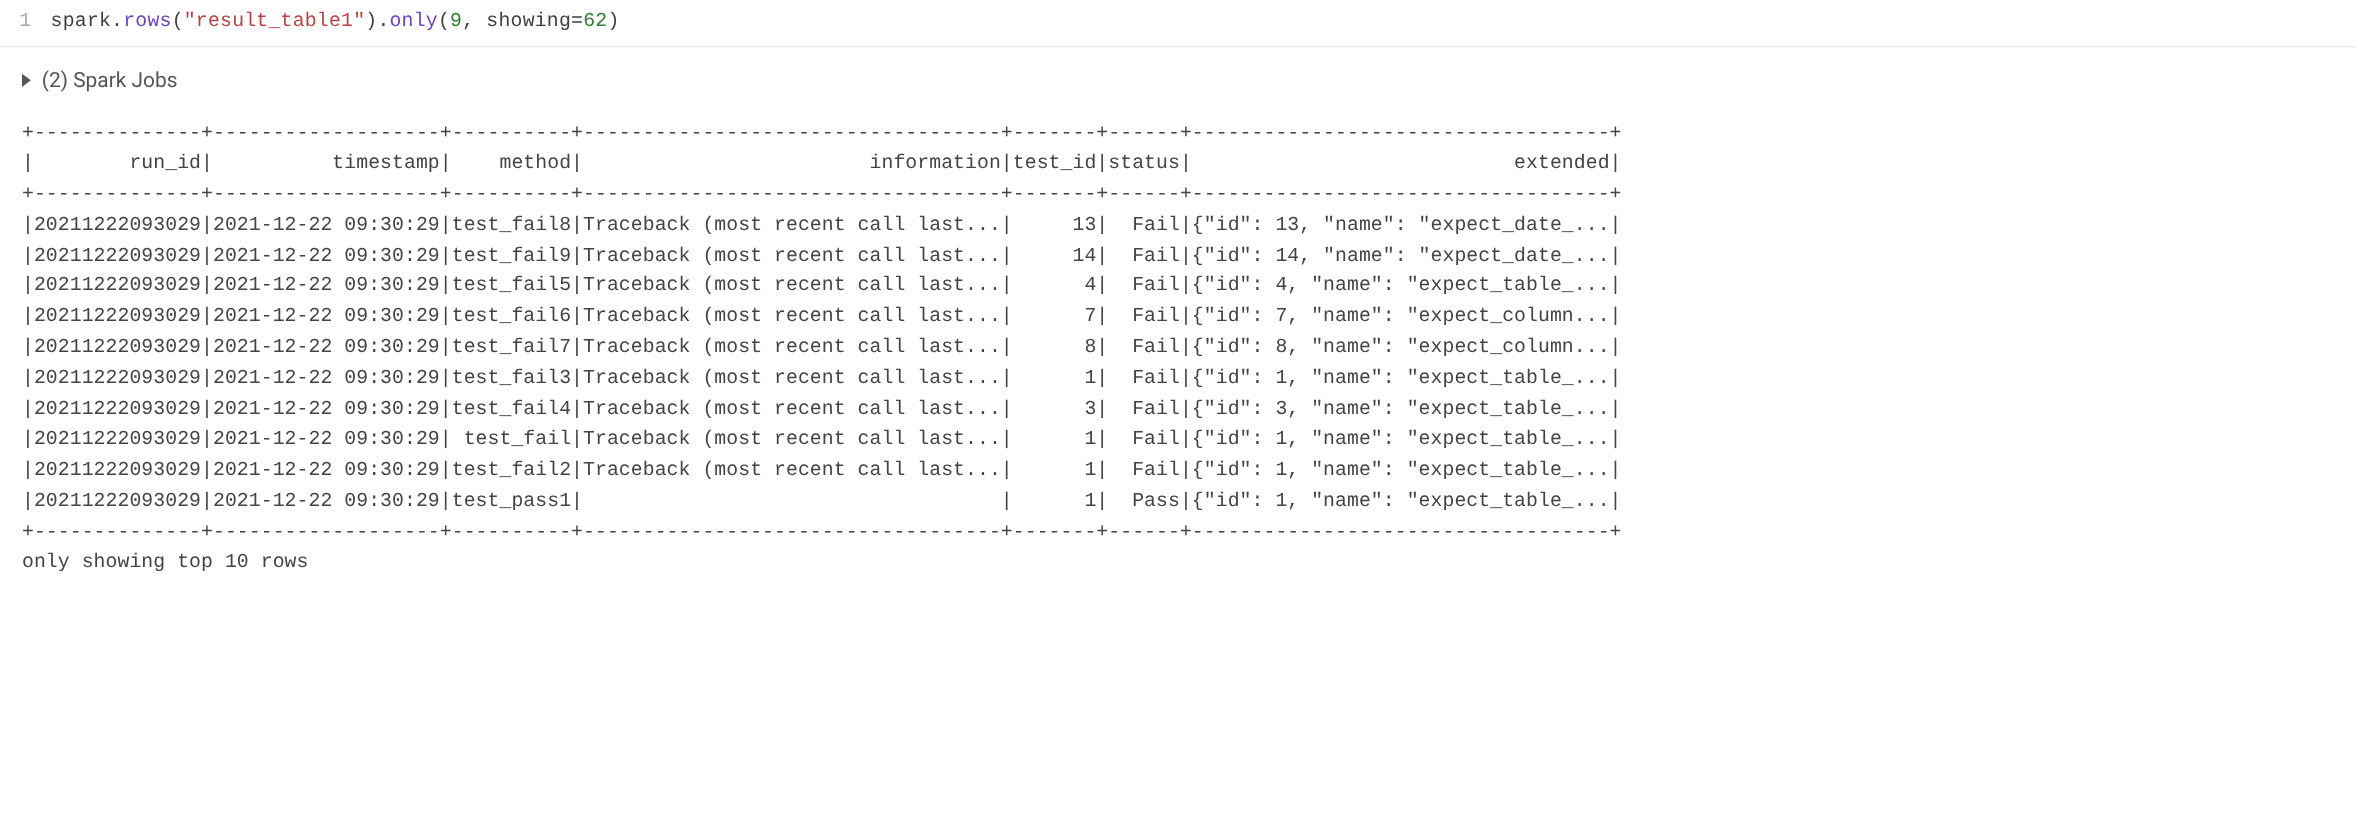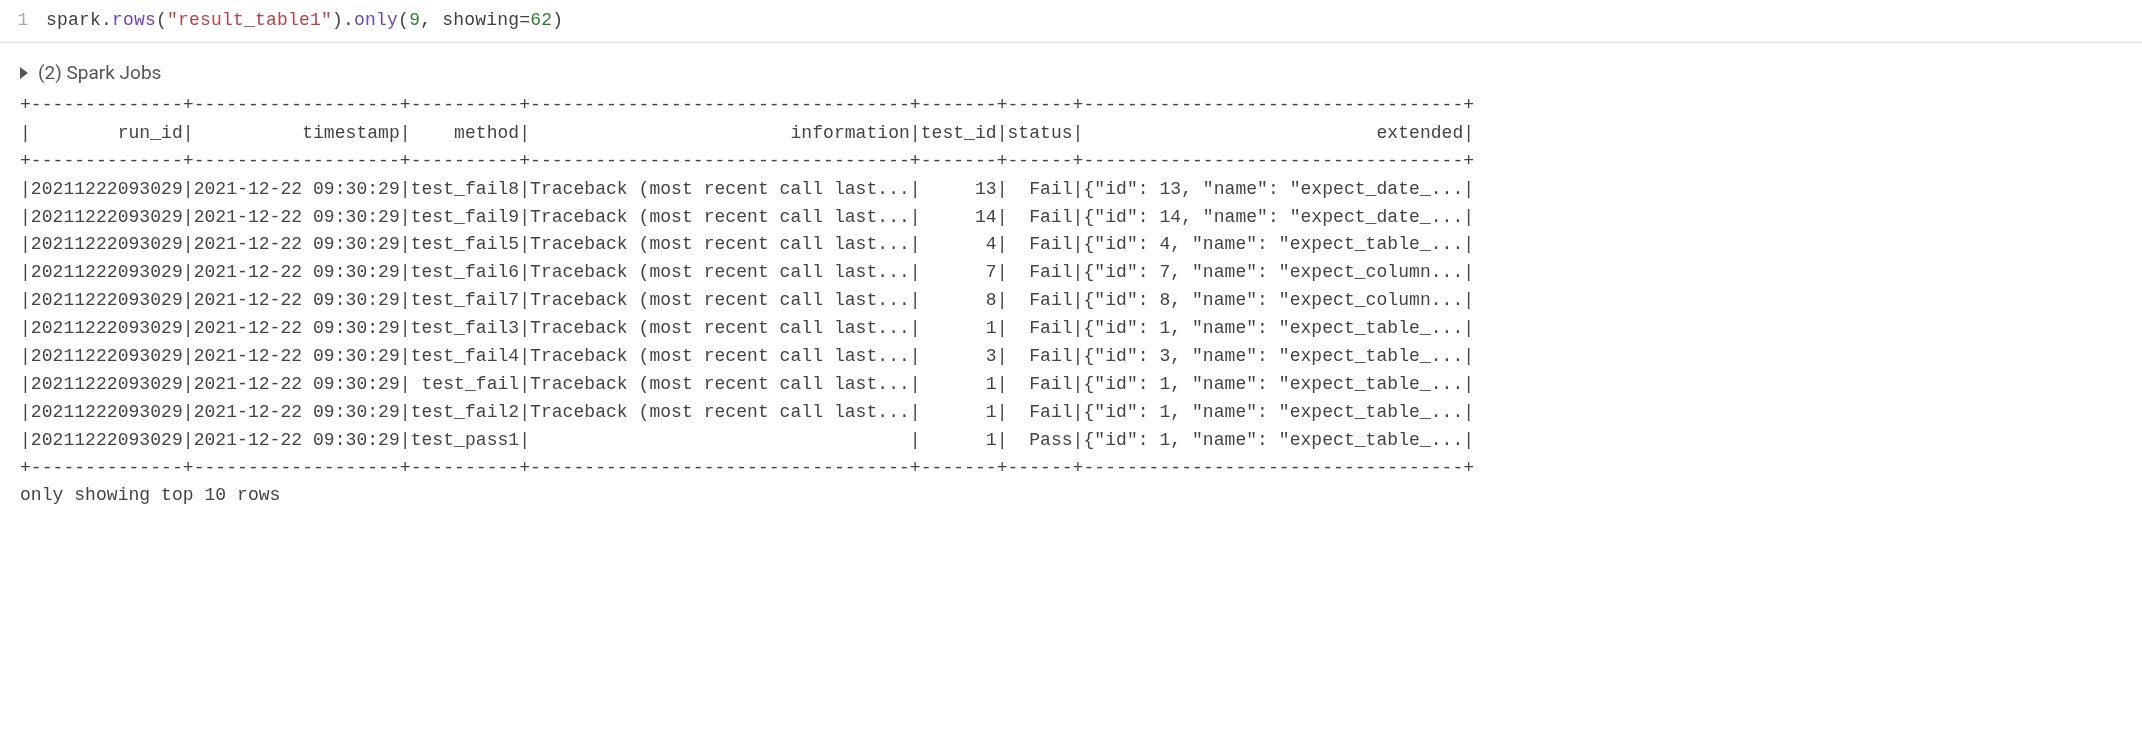--- a/index.html
+++ b/index.html
@@ -34,21 +34,21 @@
   .code-content .tok-fn  { color: #6f42c1; }
   .code-content .tok-black { color: #404040; margin-top: 13px; }
   .output-area {
     padding: 18px 20px 10px 20px;
   }
   .spark-jobs {
     display: flex;
     align-items: center;
     color: #555;
     font-size: 19px;
-    margin-bottom: 8px;
+    margin-bottom: 24px;
     cursor: pointer;
   }
   .arrow {
     display: inline-block;
     width: 0; height: 0;
     border-top: 6px solid transparent;
     border-bottom: 6px solid transparent;
     border-left: 8px solid #555;
     margin-right: 10px;
   }

